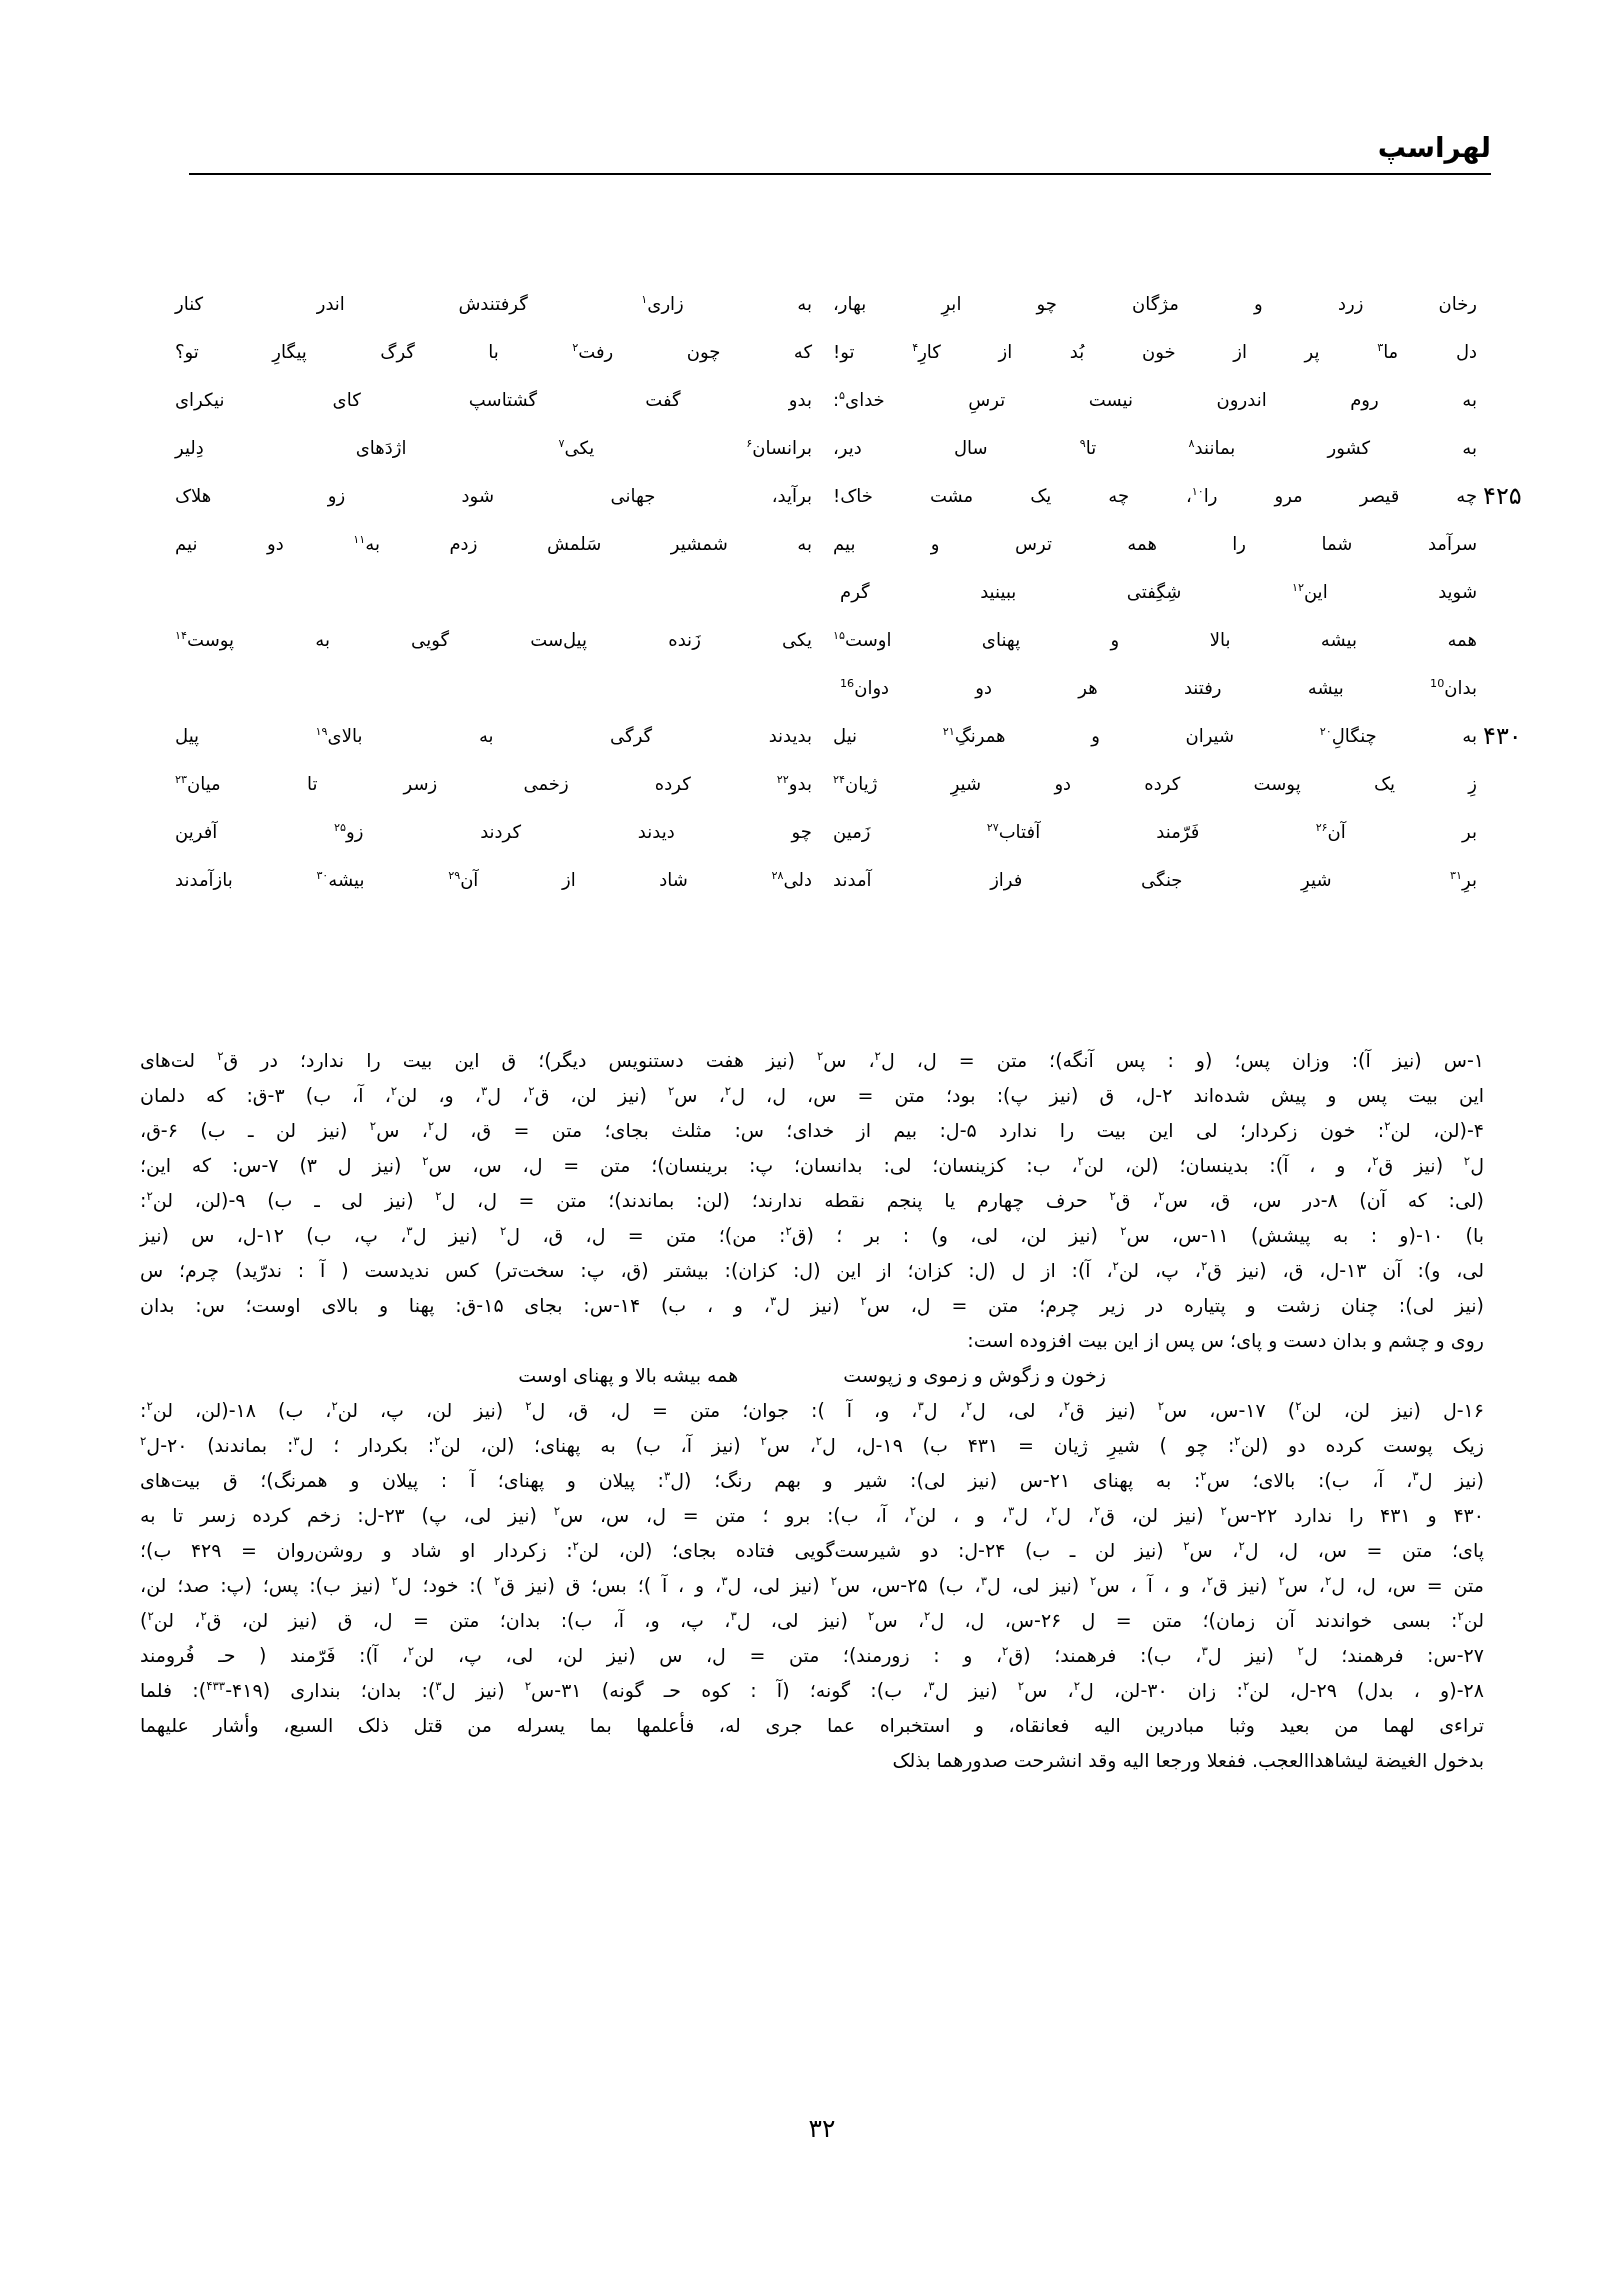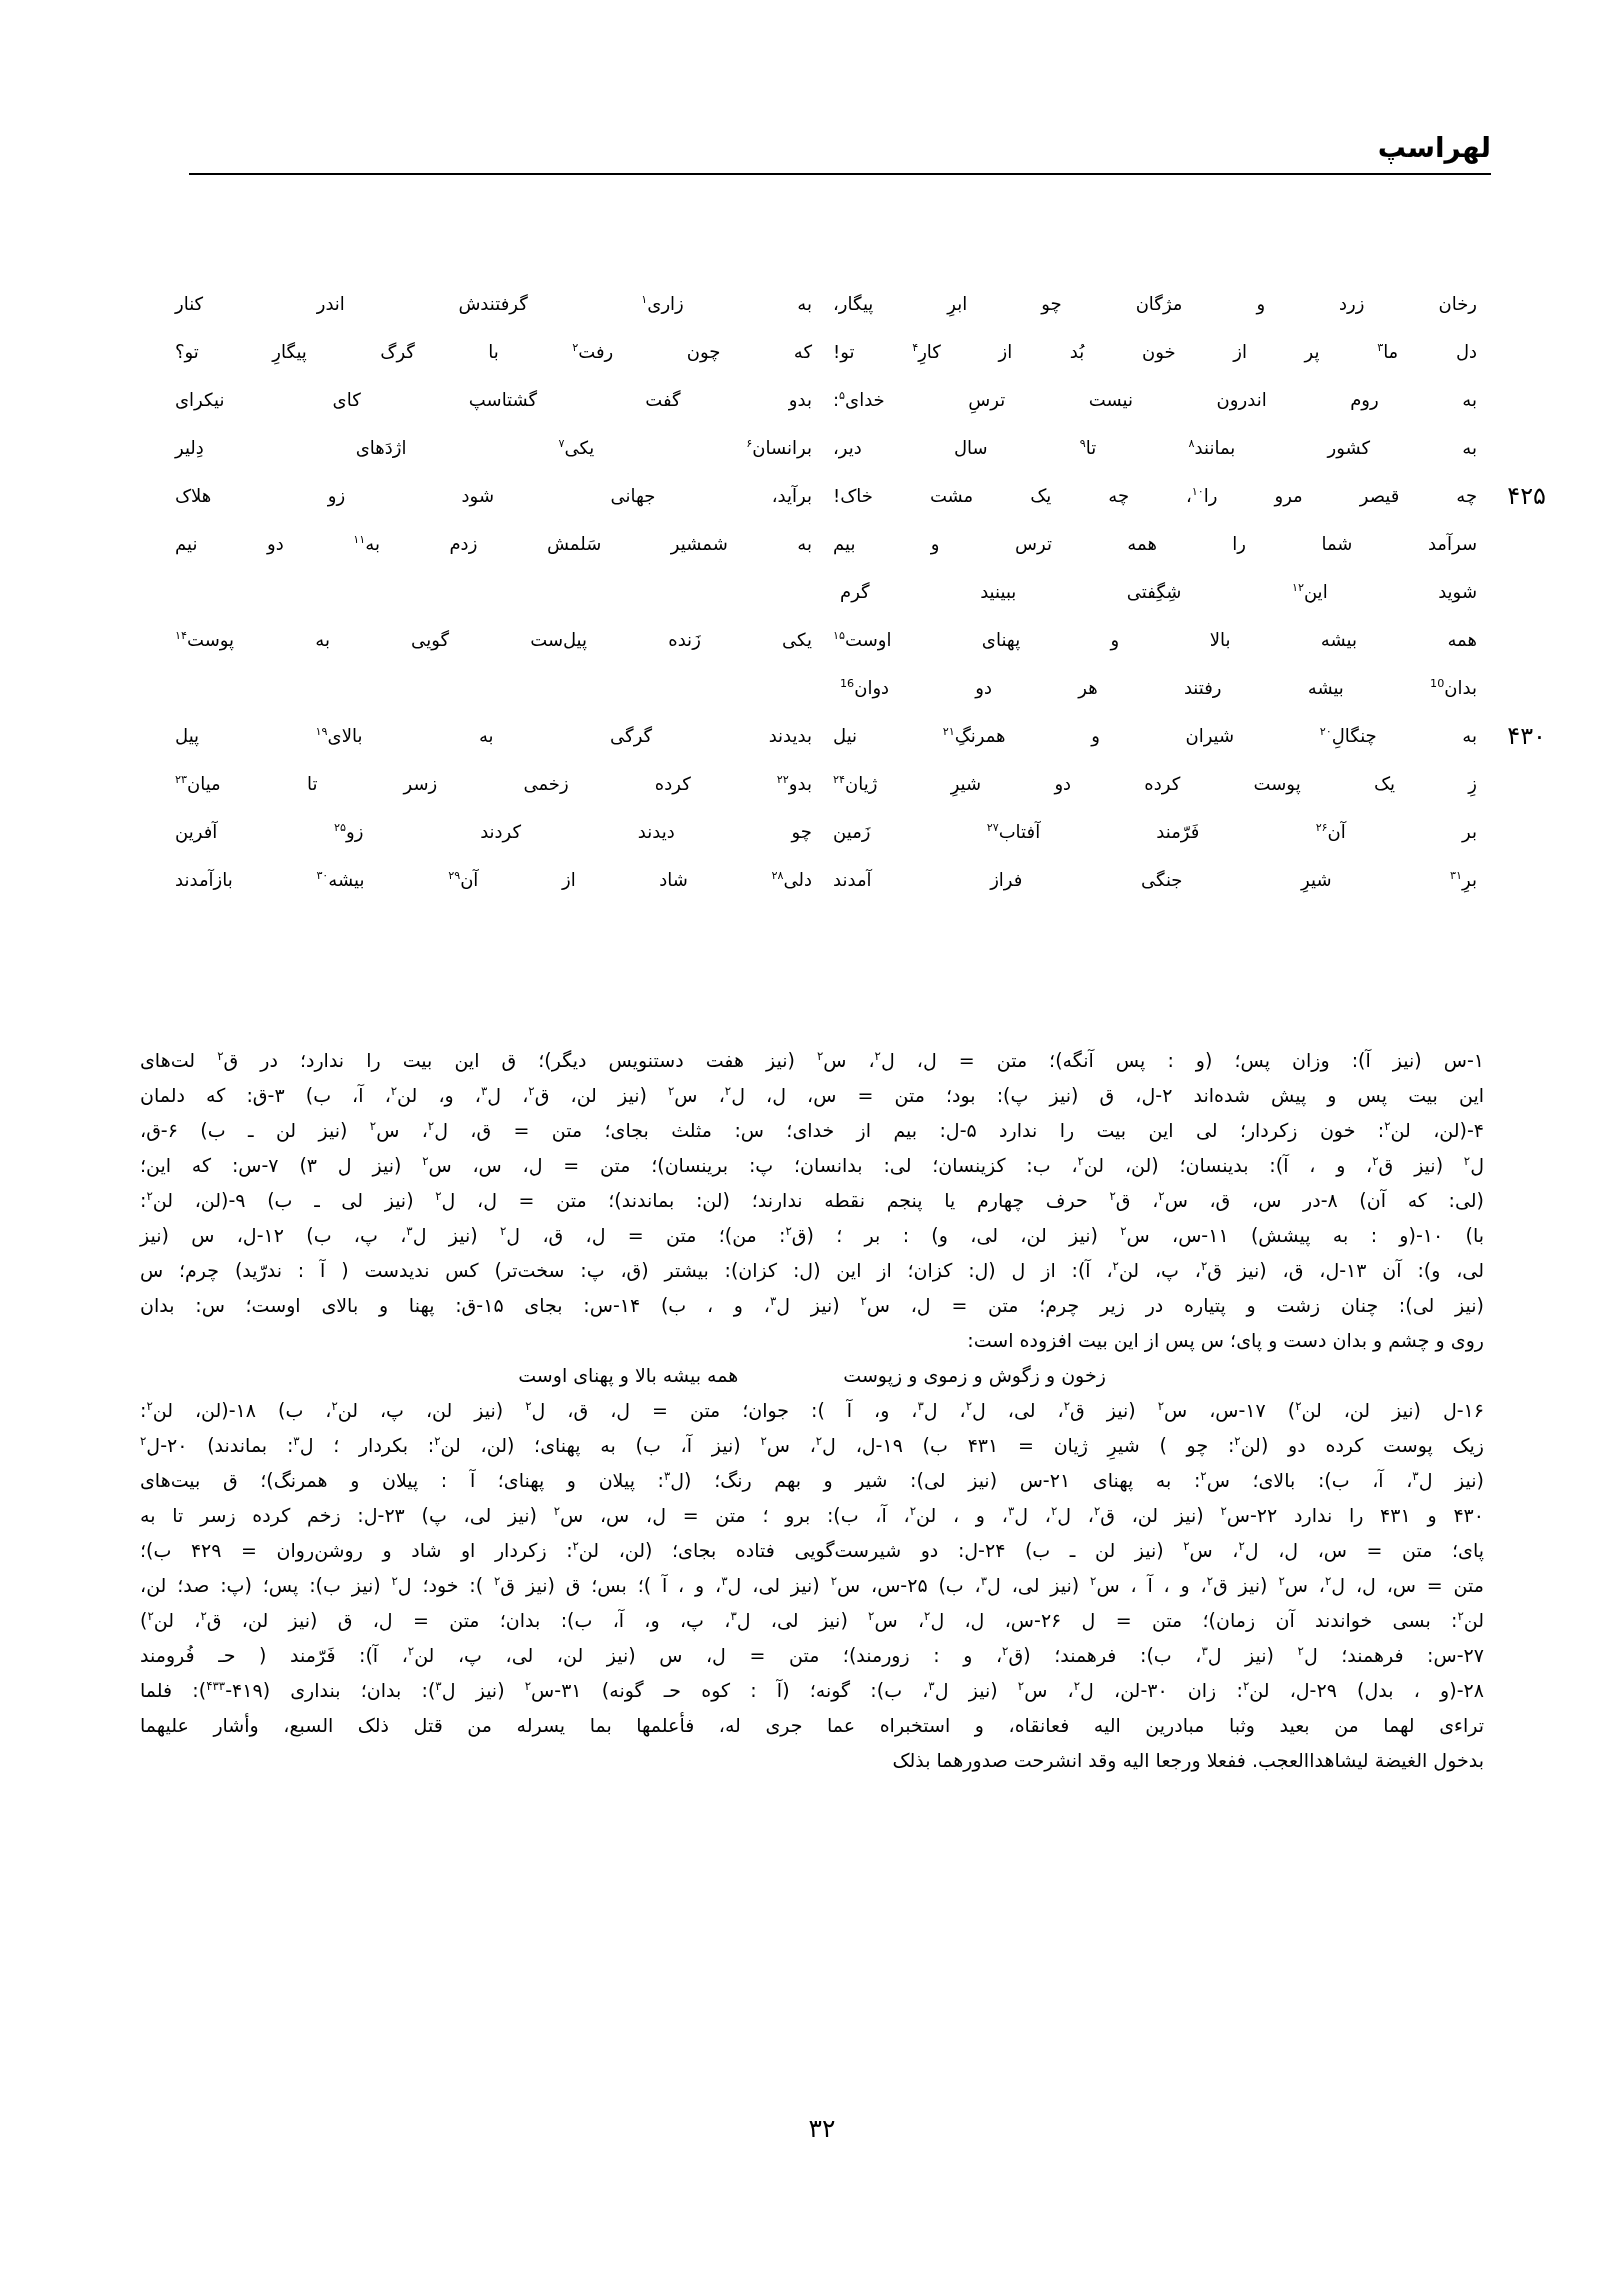--- a/index.html
+++ b/index.html
@@ -84,21 +84,21 @@
     padding-left: 21px;
     box-sizing: border-box;
   }
   .vnum {
     position: absolute;
     right: -69px;
     top: 0;
     font-size: 24px;
     line-height: 48px;
     width: 63px;
-    text-align: right;
+    text-align: left;
     direction: rtl;
   }
 
   sup.fn {
     font-size: 0.62em;
     vertical-align: super;
     line-height: 0;
   }
 
   
@@ -145,21 +145,21 @@
 
 <div class="page">
 
   <div class="runhead">
     <div class="runhead-title">لهراسپ</div>
     <div class="runhead-rule"></div>
   </div>
 
   <div class="verse-block" id="verse-block">
       <div class="couplet">
-        <div class="hemistich hemi-left">رخان زرد و مژگان چو ابرِ پیگار،</div>
+        <div class="hemistich hemi-left">رخان زرد و مژگان چو ابرِ بهار،</div>
         <div class="hemistich hemi-right">به زاری<sup class="fn">۱</sup> گرفتندش اندر کنار</div>
       </div>
       <div class="couplet">
         <div class="hemistich hemi-left">دل ما<sup class="fn">۳</sup> پر از خون بُد از کارِ<sup class="fn">۴</sup> تو!</div>
         <div class="hemistich hemi-right">که چون رفت<sup class="fn">۲</sup> با گرگ پیگارِ تو؟</div>
       </div>
       <div class="couplet">
         <div class="hemistich hemi-left">به روم اندرون نیست ترسِ خدای<sup class="fn">۵</sup>:</div>
         <div class="hemistich hemi-right">بدو گفت گشتاسپ کای نیکرای</div>
       </div>

